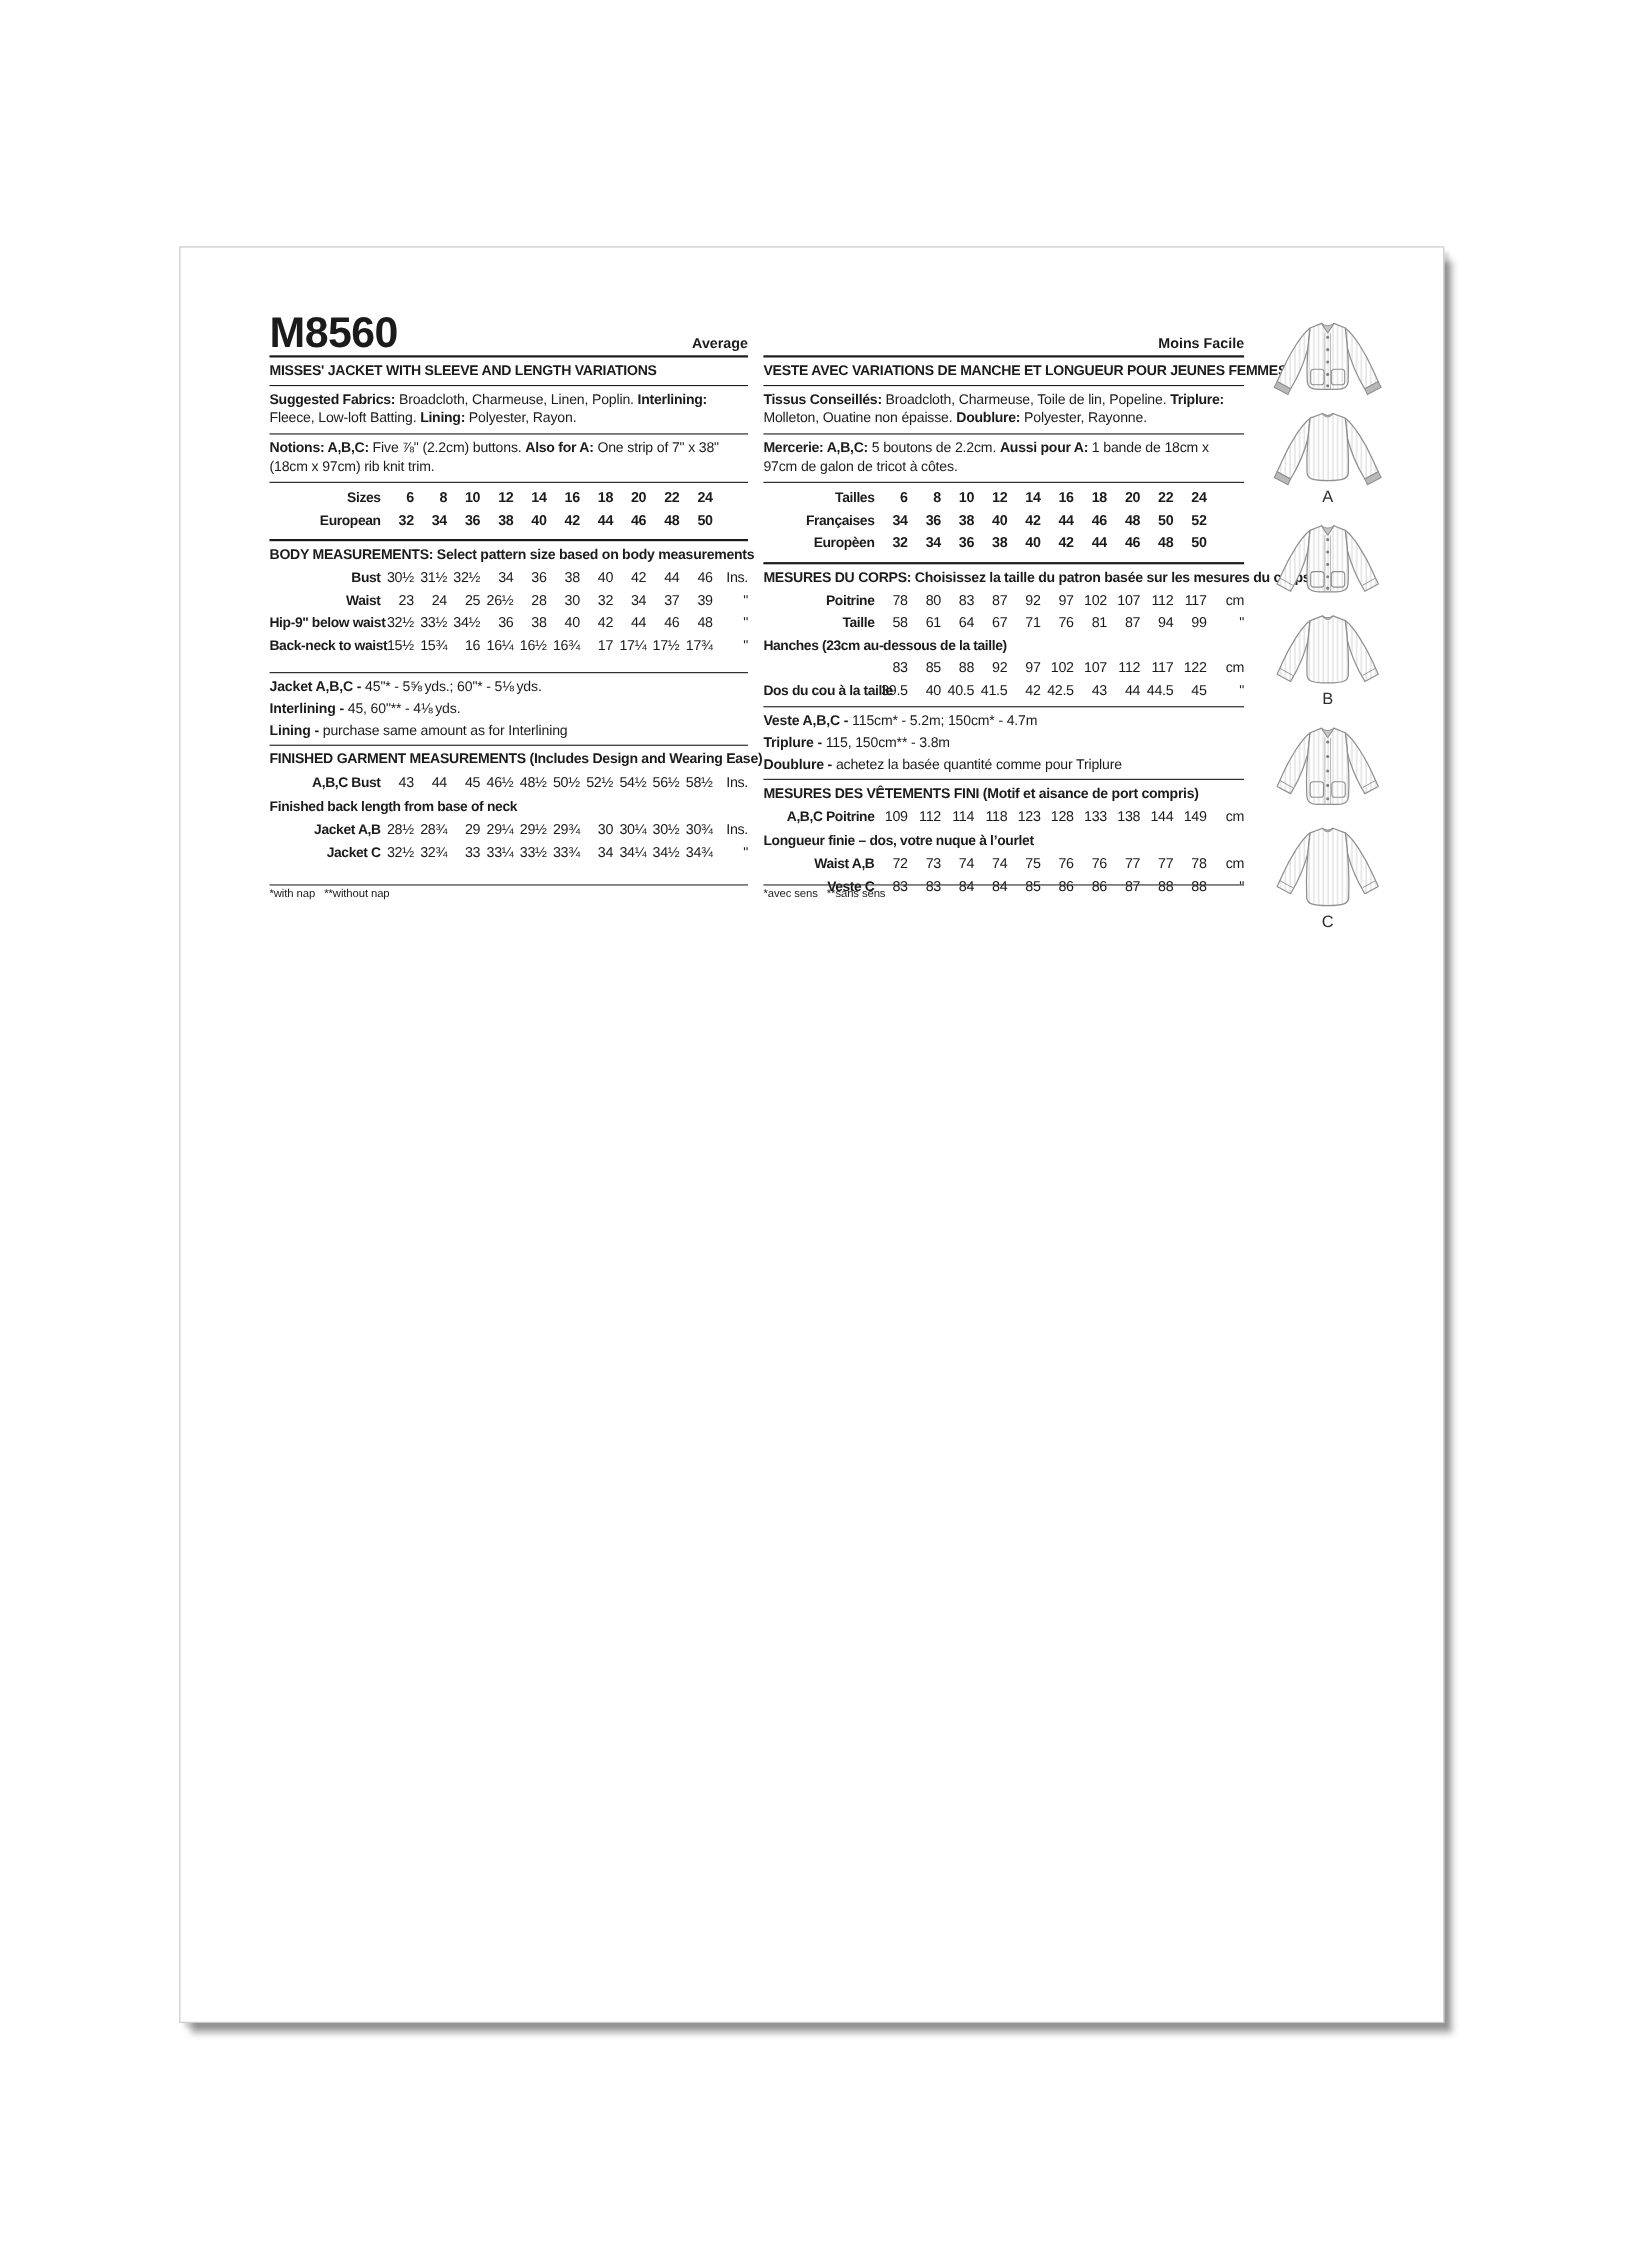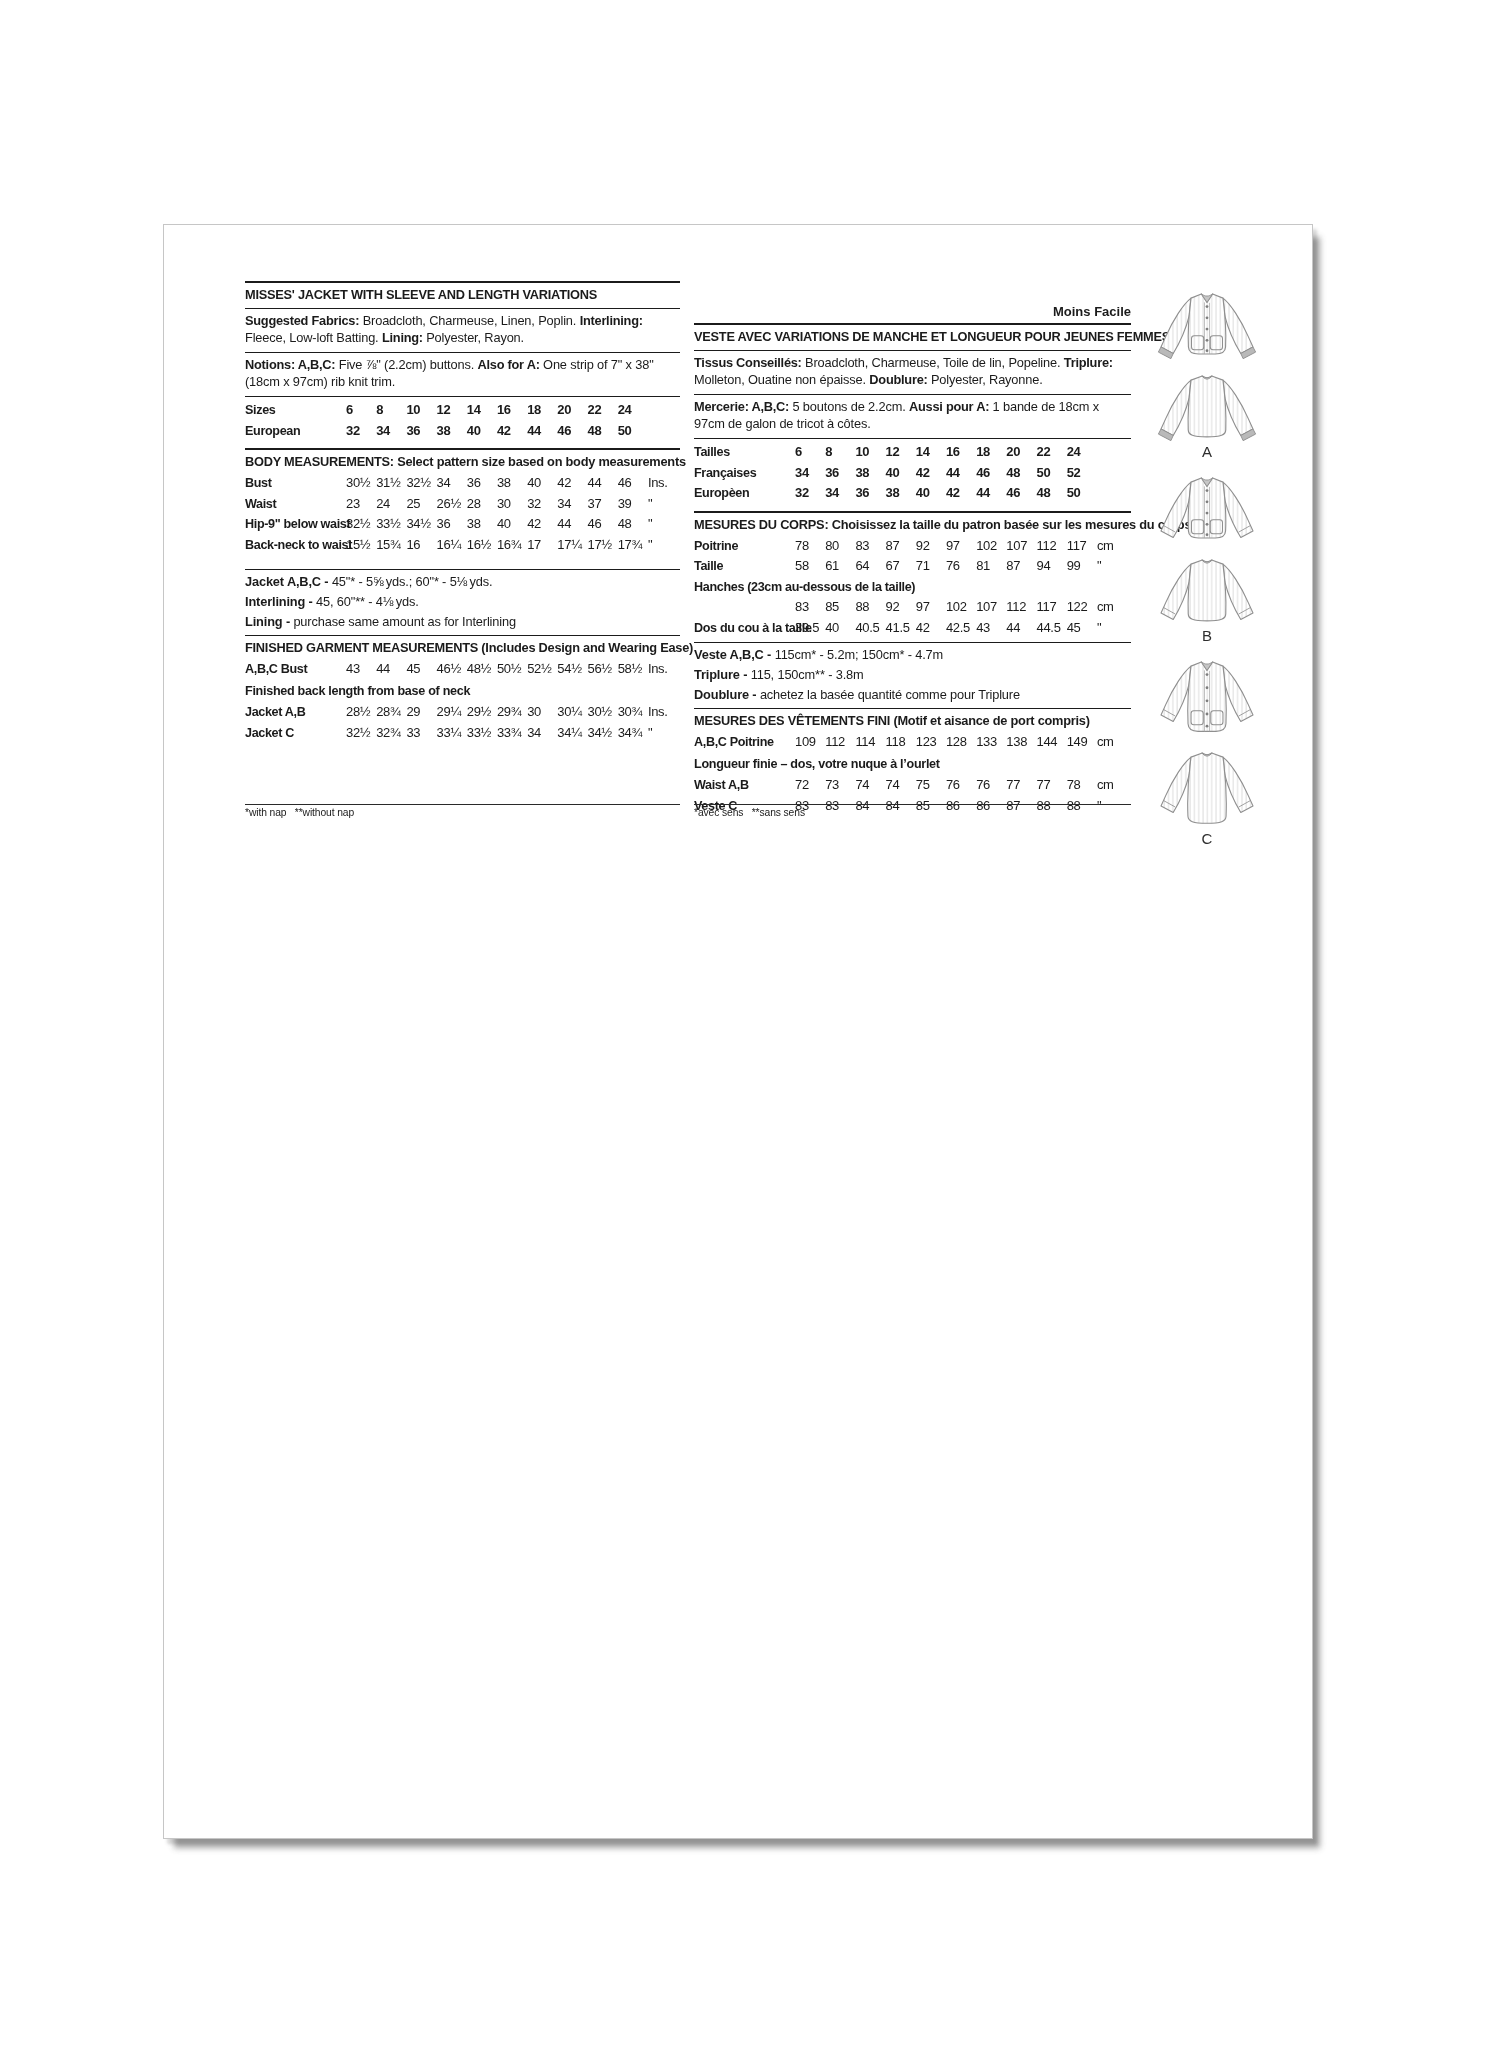--- a/index.html
+++ b/index.html
@@ -18,21 +18,21 @@
   .pnum{font-size:39px;font-weight:700;line-height:34px;letter-spacing:-0.5px;}
   .diff{font-size:13px;font-weight:700;padding-bottom:1px;}
   .rule{border:none;border-top:1.6px solid #1b1b1b;margin:3px 0 2px;}
   .r2{border-top-width:2.4px;}
   .mt4{margin-top:6px;}
   .sec-title{font-size:12.8px;font-weight:700;letter-spacing:-0.25px;padding:2px 0 3px;white-space:nowrap;}
   .para{font-size:12.8px;line-height:16.5px;letter-spacing:-0.15px;margin:0;padding:2px 0 3px;}
   .para b{letter-spacing:-0.25px;}
   .yline{font-size:12.8px;line-height:20px;letter-spacing:-0.15px;}
   .table{padding:1px 0;}
-  .trow{display:grid;grid-template-columns:101px repeat(10,30.2px) auto;line-height:20.5px;font-size:13px;}
+  .trow{display:grid;grid-template-columns:101px repeat(10,30.2px) auto;line-height:20.5px;font-size:13px;text-align:right;}
   .tlabel{font-weight:700;font-size:12.6px;letter-spacing:-0.35px;white-space:nowrap;overflow:visible;}
   .tval{letter-spacing:-0.3px;}
   .tunit{letter-spacing:-0.3px;}
   .tbold .tval{font-weight:700;}
   .tfull{font-size:12.6px;font-weight:700;letter-spacing:-0.3px;line-height:20.5px;white-space:nowrap;}
   .gap{height:10px;}
   .foot{position:absolute;left:0;right:0;bottom:0;}
   .rule-thin{border:none;border-top:1px solid #2a2a2a;margin:0 0 2px;}
   .footnote{font-size:10.3px;letter-spacing:-0.1px;}
   #figures{position:absolute;left:975px;top:60px;width:136px;display:flex;flex-direction:column;align-items:center;}
@@ -48,20 +48,24 @@
     <pattern id="pin" width="4.6" height="4" patternUnits="userSpaceOnUse">
       <rect width="4.6" height="4" fill="#ffffff"></rect>
       <line x1="1" y1="0" x2="1" y2="4" stroke="#cfcfcf" stroke-width="0.8"></line>
     </pattern>
   </defs>
 </svg>
 
 <div class="sheet">
 
   <div class="col" id="col-en">
+    <div class="col-head">
+      <div class="pnum">M8560</div>
+      <div class="diff">Average</div>
+    </div>
     <hr class="rule r2">
     <div class="sec-title">MISSES' JACKET WITH SLEEVE AND LENGTH VARIATIONS</div>
     <hr class="rule">
     <p class="para"><b>Suggested Fabrics:</b><span> Broadcloth, Charmeuse, Linen, Poplin. </span><b>Interlining:</b><span> Fleece, Low-loft Batting. </span><b>Lining:</b><span> Polyester, Rayon.</span></p>
     <hr class="rule">
     <p class="para"><b>Notions: A,B,C:</b><span> Five ⅞" (2.2cm) buttons. </span><b>Also for A:</b><span> One strip of 7" x 38" (18cm x 97cm) rib knit trim.</span></p>
     <hr class="rule">
     <div class="table">
         <div class="trow tbold">
           <span class="tlabel">Sizes</span>

